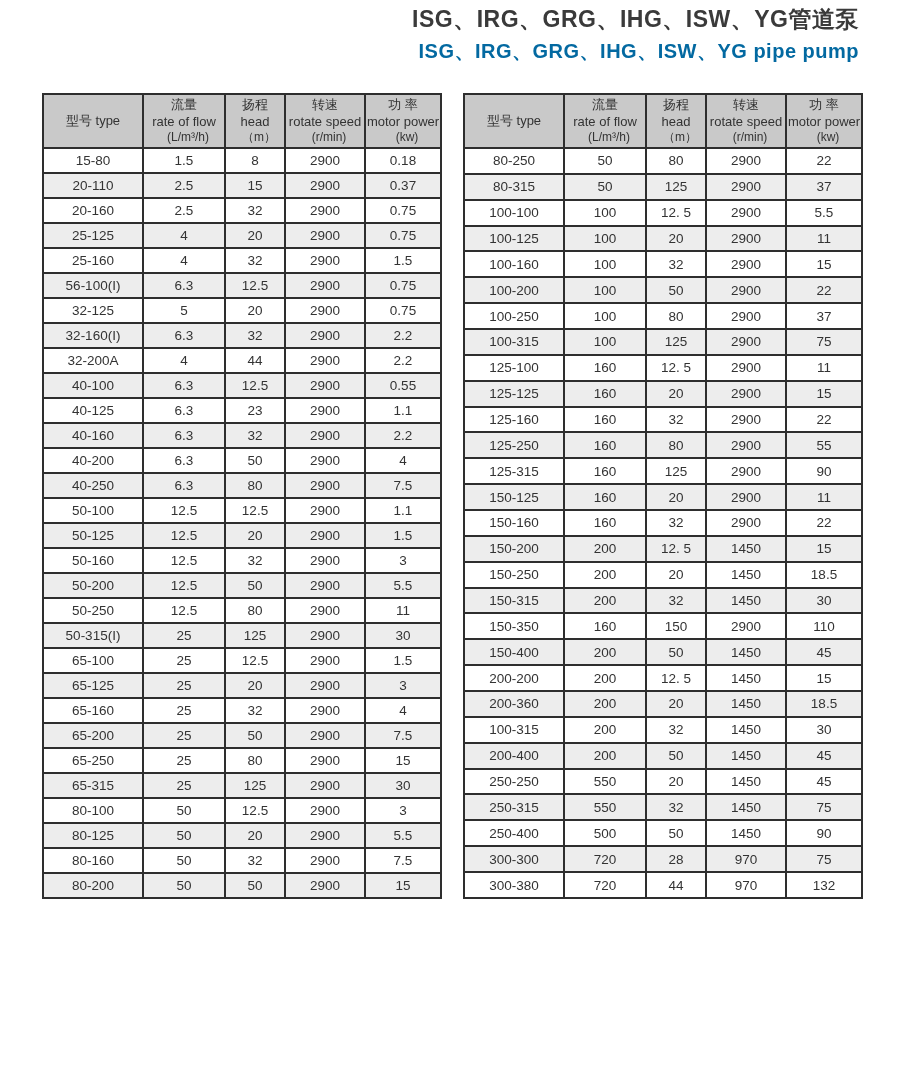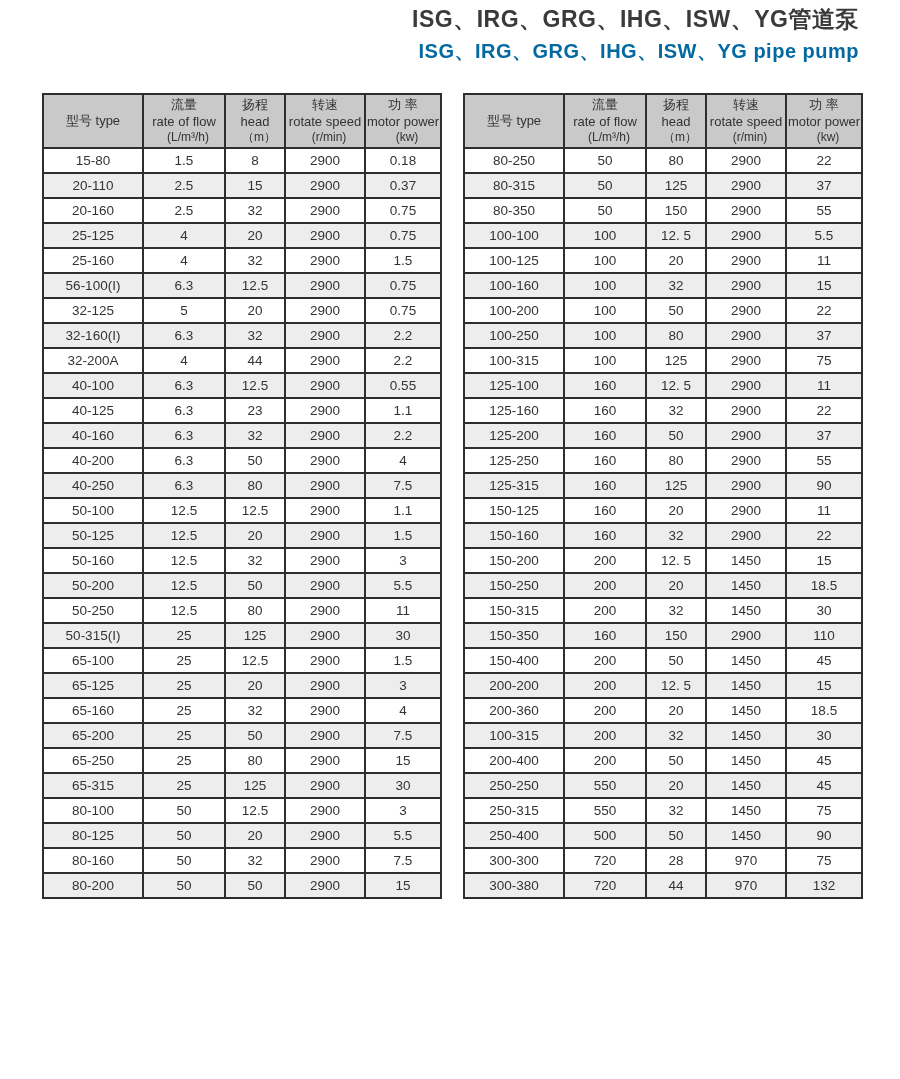--- a/index.html
+++ b/index.html
@@ -394,27 +394,20 @@
             <td>22</td>
           </tr>
           <tr>
             <td>80-315</td>
             <td>50</td>
             <td>125</td>
             <td>2900</td>
             <td>37</td>
           </tr>
           <tr>
-            <td>80-350</td>
-            <td>50</td>
-            <td>150</td>
-            <td>2900</td>
-            <td>55</td>
-          </tr>
-          <tr>
             <td>100-100</td>
             <td>100</td>
             <td>12. 5</td>
             <td>2900</td>
             <td>5.5</td>
           </tr>
           <tr>
             <td>100-125</td>
             <td>100</td>
             <td>20</td>
@@ -450,32 +443,32 @@
             <td>75</td>
           </tr>
           <tr>
             <td>125-100</td>
             <td>160</td>
             <td>12. 5</td>
             <td>2900</td>
             <td>11</td>
           </tr>
           <tr>
+            <td>125-125</td>
+            <td>160</td>
+            <td>20</td>
+            <td>2900</td>
+            <td>15</td>
+          </tr>
+          <tr>
             <td>125-160</td>
             <td>160</td>
             <td>32</td>
             <td>2900</td>
             <td>22</td>
-          </tr>
-          <tr>
-            <td>125-200</td>
-            <td>160</td>
-            <td>50</td>
-            <td>2900</td>
-            <td>37</td>
           </tr>
           <tr>
             <td>125-250</td>
             <td>160</td>
             <td>80</td>
             <td>2900</td>
             <td>55</td>
           </tr>
           <tr>
             <td>125-315</td>

